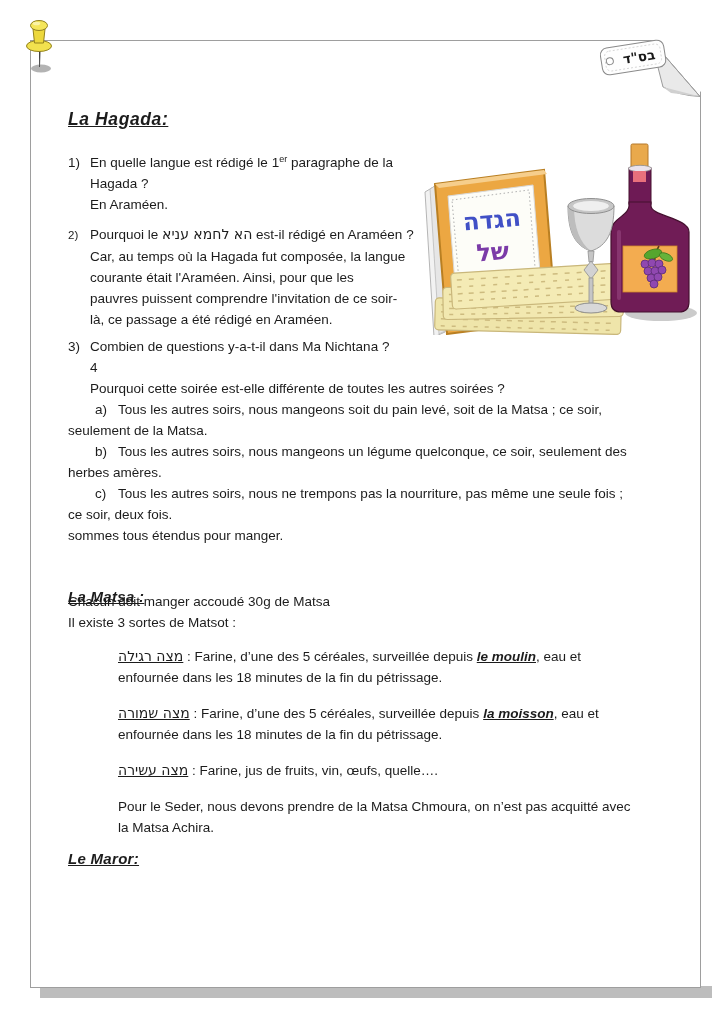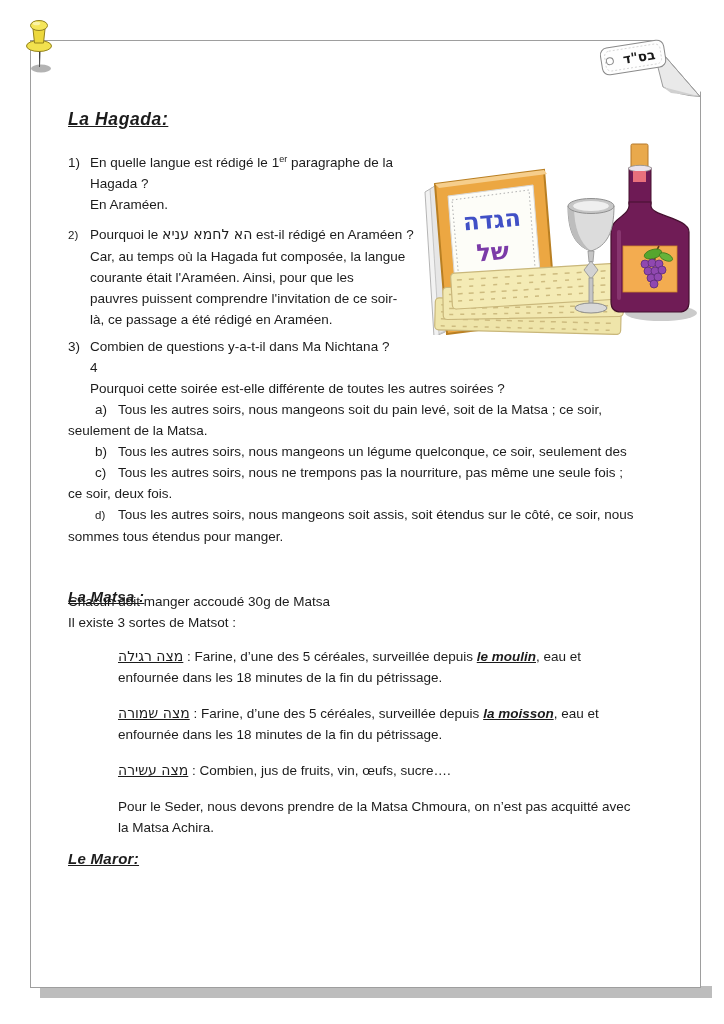--- a/index.html
+++ b/index.html
@@ -75,44 +75,44 @@
     <div class="line ml">là, ce passage a été rédigé en Araméen.</div>
   </div>
 
   <div class="blk" style="left:38px;top:296px;">
     <div class="line"><span class="num">3)</span><span>Combien de questions y-a-t-il dans Ma Nichtana ?</span></div>
     <div class="line ml">4</div>
     <div class="line ml">Pourquoi cette soirée est-elle différente de toutes les autres soirées ?</div>
     <div class="line"><span class="lbl">a)</span><span>Tous les autres soirs, nous mangeons soit du pain levé, soit de la Matsa ; ce soir,</span></div>
     <div class="line item2">seulement de la Matsa.</div>
     <div class="line"><span class="lbl">b)</span><span>Tous les autres soirs, nous mangeons un légume quelconque, ce soir, seulement des</span></div>
+    <div class="line item2">herbes amères.</div>
     <div class="line"><span class="lbl">c)</span><span>Tous les autres soirs, nous ne trempons pas la nourriture, pas même une seule fois ;</span></div>
     <div class="line item2">ce soir, deux fois.</div>
-    <div class="line"><span class="lbl lbl-sm">d)</span><span>Tous les autres soirs, nous mangeons soit assis, soit étendus sur le côté, ce soir, nous</span></div>
     <div class="line item2">sommes tous étendus pour manger.</div>
   </div>
 
   <div class="blk hd" style="left:38px;top:546px;">La Matsa :</div>
   <div class="blk" style="left:38px;top:551px;">
     <div class="line">Chacun doit manger accoudé 30g de Matsa</div>
     <div class="line">Il existe 3 sortes de Matsot :</div>
   </div>
 
   <div class="blk" style="left:88px;top:606px;">
     <div class="line"><span class="hebrew u">מצה רגילה</span><span> : Farine, d’une des 5 céréales, surveillée depuis </span><span class="emu">le moulin</span><span>, eau et</span></div>
     <div class="line">enfournée dans les 18 minutes de la fin du pétrissage.</div>
   </div>
 
   <div class="blk" style="left:88px;top:663px;">
     <div class="line"><span class="hebrew u">מצה שמורה</span><span> : Farine, d’une des 5 céréales, surveillée depuis </span><span class="emu">la moisson</span><span>, eau et</span></div>
     <div class="line">enfournée dans les 18 minutes de la fin du pétrissage.</div>
   </div>
 
   <div class="blk" style="left:88px;top:720px;">
-    <div class="line"><span class="hebrew u">מצה עשירה</span><span> : Combien, jus de fruits, vin, œufs, sucre….</span></div>
+    <div class="line"><span class="hebrew u">מצה עשירה</span><span> : Farine, jus de fruits, vin, œufs, quelle….</span></div>
   </div>
 
   <div class="blk" style="left:88px;top:756px;">
     <div class="line">Pour le Seder, nous devons prendre de la Matsa Chmoura, on n’est pas acquitté avec</div>
     <div class="line">la Matsa Achira.</div>
   </div>
 
   <div class="blk hd" style="left:38px;top:808px;">Le Maror:</div>
 
   <svg class="illu" width="275" height="195" viewBox="0 0 275 195">

